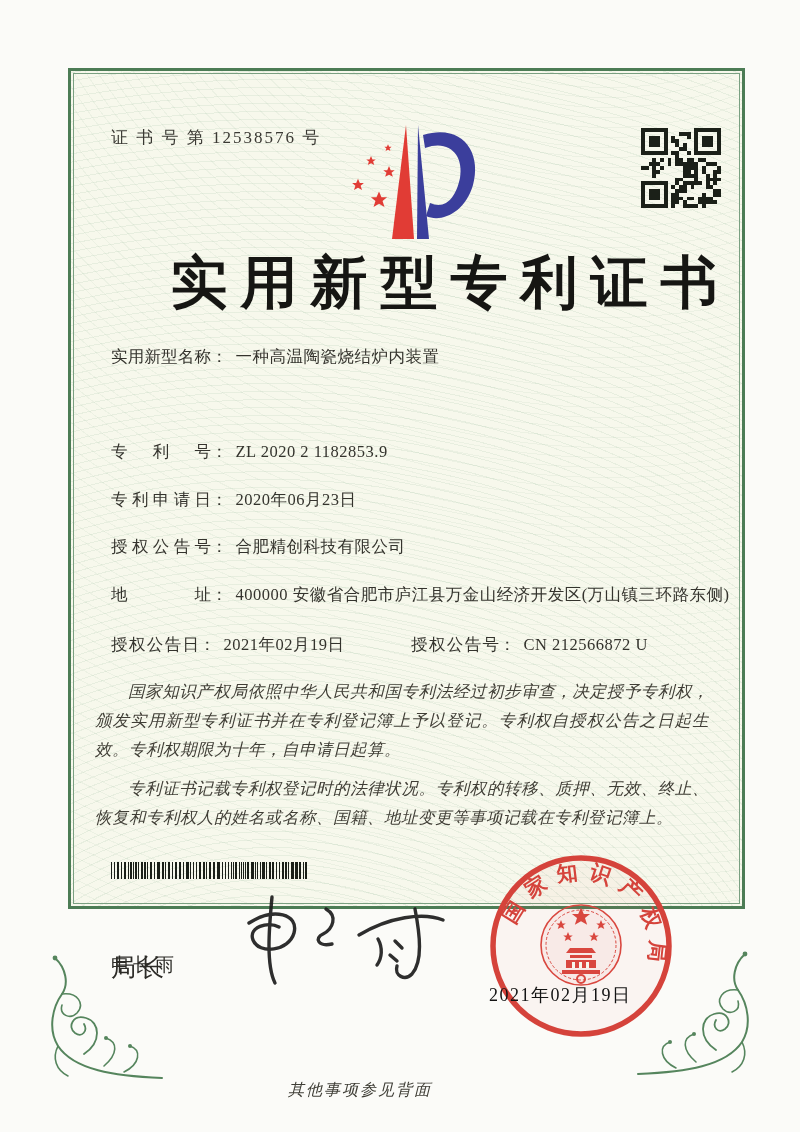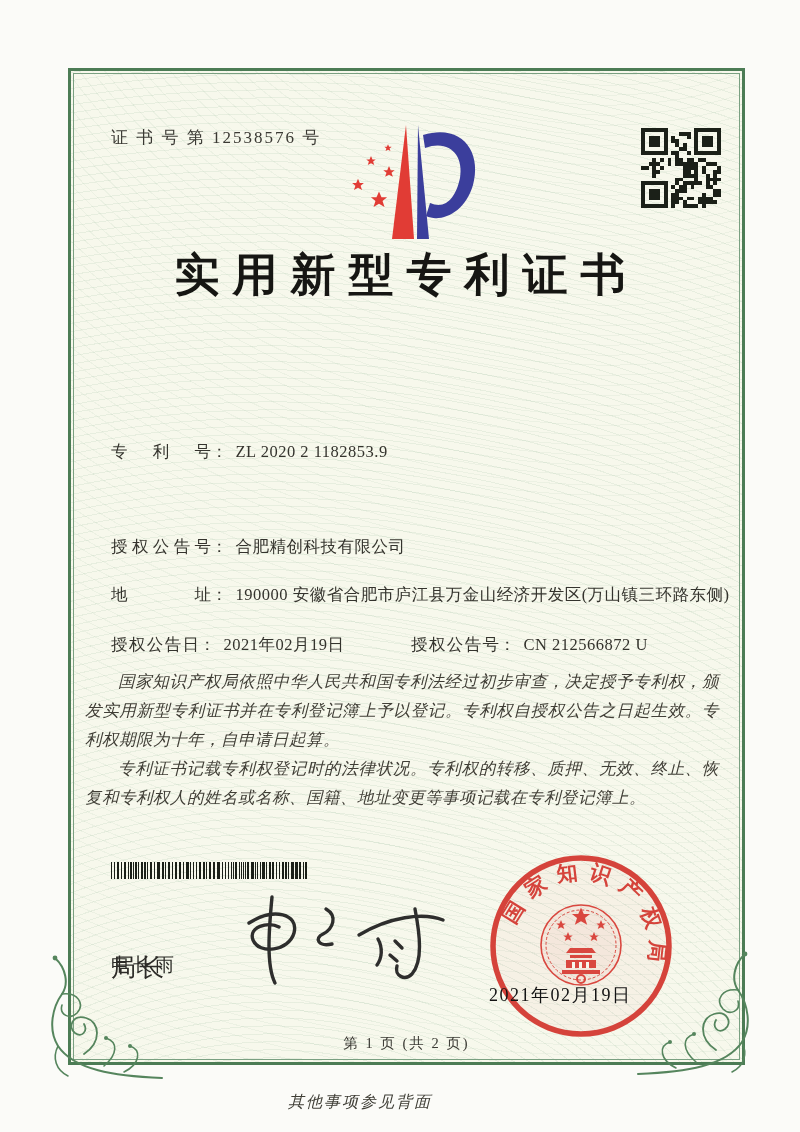--- a/index.html
+++ b/index.html
@@ -3,62 +3,62 @@
 <meta charset="utf-8">
 <style>
   html,body{margin:0;padding:0;}
   body{
     width:800px;height:1132px;position:relative;
     background:#fbfbf8;
     font-family:"Liberation Serif","DejaVu Serif",serif;
     color:#2e2d29;overflow:hidden;
   }
   .frame{
-    position:absolute;left:68px;top:68px;width:677px;height:997px;
+    position:absolute;left:68px;top:68px;width:677px;height:841px;
     box-sizing:border-box;border:3px solid #4c7c55;
     background-color:#f7f8ec;
     background-image:
       repeating-radial-gradient(circle at 30% 140%, rgba(125,170,135,.13) 0 1px, transparent 1px 8px),
       repeating-radial-gradient(circle at 80% -40%, rgba(125,170,135,.09) 0 1px, transparent 1px 10px);
   }
   .frame-inner-line{
     position:absolute;inset:2px;border:1px solid #7aa081;pointer-events:none;
   }
   .abs{position:absolute;}
   .cert-no{left:40px;top:55px;font-size:17px;letter-spacing:2px;color:#3a3933;}
   .logo{left:272px;top:46px;width:140px;height:128px;}
   .qr{left:570px;top:57px;width:80px;height:80px;}
   .doc-title{
     left:0;top:174px;width:100%;text-align:center;
-    font-size:45px;font-weight:bold;letter-spacing:13px;color:#161613;
+    font-size:57px;font-weight:bold;letter-spacing:13px;color:#161613;padding-left:44px;
   }
   .row{left:40px;width:620px;font-size:16.5px;color:#34332d;line-height:24px;}
   .lbl{display:inline-block;width:100px;text-align:justify;text-align-last:justify;vertical-align:top;}
   .colon{vertical-align:top;}
   .val{margin-left:8px;vertical-align:top;display:inline-block;max-width:495px;letter-spacing:.5px;}
   .pair2{position:absolute;left:300px;top:0;white-space:nowrap;}
   .pair2 .lbl{width:88px;}
   .body-text{
     left:14px;top:596px;width:634px;font-size:16.5px;line-height:29px;
     color:#403e36;font-style:italic;letter-spacing:.5px;text-align:justify;
   }
-  .body-text p{margin:0;text-indent:2em;}
+  .body-text p{margin:10px;text-indent:2em;}
   .barcode{left:40px;top:791px;width:198px;height:17px;}
   .director-title{left:40px;top:880px;font-size:25px;letter-spacing:3px;color:#2c2b27;}
   .director-name{left:40px;top:881px;font-size:19px;letter-spacing:3px;color:#2c2b27;}
   .signature{left:148px;top:810px;width:235px;height:120px;}
   .seal{left:415px;top:780px;width:190px;height:190px;}
   .seal-date{
     left:418px;top:912px;width:170px;font-size:18px;letter-spacing:1.5px;
     color:#141414;z-index:5;white-space:nowrap;
   }
   .page-num{left:0;top:963px;width:100%;text-align:center;font-size:14.5px;letter-spacing:2px;color:#3a3933;}
   .back-note{
     position:absolute;left:0;top:1080px;width:720px;text-align:center;
-    font-size:16px;font-style:italic;letter-spacing:2px;color:#3f3e36;margin-top:12px;
+    font-size:16px;font-style:italic;letter-spacing:2px;color:#3f3e36;
   }
   .floral{position:absolute;width:124px;height:134px;z-index:3;}
   .floral-bl{left:42px;top:954px;}
   .floral-br{left:634px;top:950px;transform:scaleX(-1);}
   svg{display:block;}
 </style>
 </head>
 <body>
 
 <div class="frame">
@@ -209,28 +209,34 @@
       <rect x="8" y="20" width="1" height="1" fill="#1b2018"></rect>
       <rect x="11" y="20" width="1" height="1" fill="#1b2018"></rect>
       <rect x="12" y="20" width="1" height="1" fill="#1b2018"></rect>
       <rect x="13" y="20" width="1" height="1" fill="#1b2018"></rect>
       <rect x="14" y="20" width="1" height="1" fill="#1b2018"></rect>
       <rect x="16" y="20" width="1" height="1" fill="#1b2018"></rect>
     </svg>
 
   <div class="abs doc-title">实用新型专利证书</div>
 
+  <div class="abs row" style="top:274px">
+    <span class="lbl">实用新型名称</span><span class="colon">：</span><span class="val">一种高温陶瓷烧结炉内装置</span>
+  </div>
   <div class="abs row" style="top:369px">
     <span class="lbl">专利号</span><span class="colon">：</span><span class="val">ZL 2020 2 1182853.9</span>
   </div>
+  <div class="abs row" style="top:417px">
+    <span class="lbl">专利申请日</span><span class="colon">：</span><span class="val">2020年06月23日</span>
+  </div>
   <div class="abs row" style="top:464px">
     <span class="lbl">授权公告号</span><span class="colon">：</span><span class="val">合肥精创科技有限公司</span>
   </div>
   <div class="abs row" style="top:512px">
-    <span class="lbl">地址</span><span class="colon">：</span><span class="val" style="width:495px">190000 安徽省合肥市庐江县万金山经济开发区(万山镇三环路东侧)</span>
+    <span class="lbl">地址</span><span class="colon">：</span><span class="val" style="width:495px">400000 安徽省合肥市庐江县万金山经济开发区(万山镇三环路东侧)</span>
   </div>
   <div class="abs row" style="top:562px">
     <span class="lbl" style="width:88px">授权公告日</span><span class="colon">：</span><span class="val">2021年02月19日</span>
     <span class="pair2">
       <span class="lbl">授权公告号</span><span class="colon">：</span><span class="val">CN 212566872 U</span>
     </span>
   </div>
 
   <div class="abs body-text">
     <p>国家知识产权局依照中华人民共和国专利法经过初步审查，决定授予专利权，颁发实用新型专利证书并在专利登记簿上予以登记。专利权自授权公告之日起生效。专利权期限为十年，自申请日起算。</p>
@@ -336,21 +342,20 @@
       <rect x="86" y="111" width="3" height="6" fill="#f7f8ec" stroke="none"></rect>
       <rect x="93" y="111" width="3" height="6" fill="#f7f8ec" stroke="none"></rect>
       <rect x="100" y="111" width="3" height="6" fill="#f7f8ec" stroke="none"></rect>
       <rect x="76" y="119" width="38" height="4" stroke="none"></rect>
       <circle cx="95" cy="128" r="4" fill="none" stroke-width="2"></circle>
     </g>
   </svg>
 
   <div class="abs seal-date">2021年02月19日</div>
 
-  <div class="abs page-num">第 1 页 (共 2 页)</div>
 </div>
 
 <svg class="floral floral-bl" viewBox="0 0 124 134" fill="none" stroke="#55855d" stroke-width="2" stroke-linecap="round">
   <path d="M120,124 C72,122 32,116 16,92 C6,76 10,54 20,40 C27,30 24,14 13,4"></path>
   <path d="M20,40 C36,38 43,50 35,59 C28,66 17,61 20,51" stroke-width="1.6"></path>
   <path d="M42,100 C60,88 58,68 44,64 C31,60 25,73 33,79 C40,84 46,77 42,70" stroke-width="1.8"></path>
   <path d="M62,112 C76,100 76,88 64,84" stroke-width="1.6"></path>
   <path d="M82,118 C98,110 100,96 88,92" stroke-width="1.6"></path>
   <path d="M16,92 C10,104 14,116 26,122" stroke-width="1.6"></path>
   <circle cx="13" cy="4" r="2.4" fill="#55855d" stroke="none"></circle>

